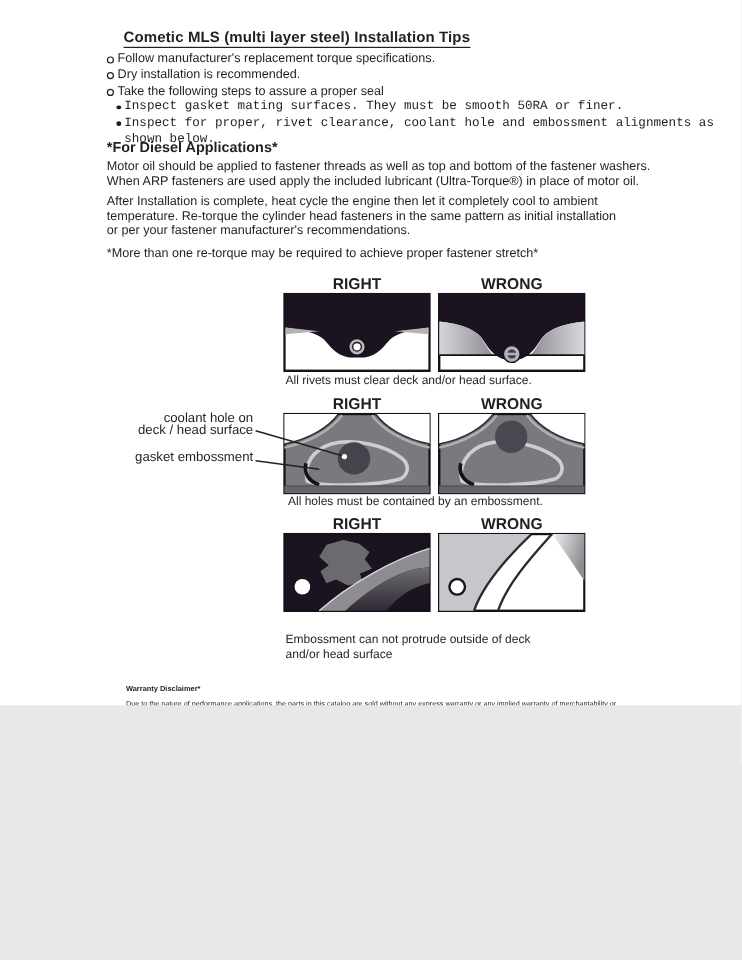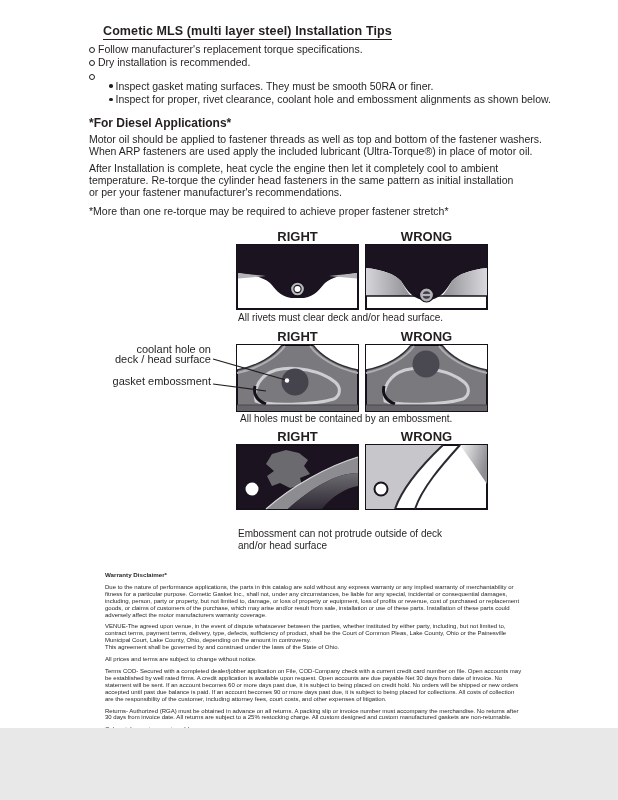--- a/index.html
+++ b/index.html
@@ -1,18 +1,18 @@
 <!DOCTYPE html>
 <html><head>
 <meta charset="utf-8">
 <style>
   html,body{margin:0;padding:0;background:#e8e8e8;}
   #page{
     position:relative;
-    width:618px;height:728px;
+    width:618px;height:588px;
     background:#ffffff;
     margin:0 auto;
     font-family:"Liberation Sans","DejaVu Sans",sans-serif;
     color:#231f20;
     overflow:hidden;
   }
   .abs{position:absolute;}
   .preline{white-space:pre-line;}
 
   .title{
@@ -22,21 +22,21 @@
     border-bottom:1.6px solid #231f20;
     padding-bottom:1px;
     display:inline-block;
   }
   .bullets{left:89px;top:43px;font-size:10.5px;line-height:13.4px;}
   .brow{display:flex;align-items:flex-start;}
   .bmark{
     width:4px;height:4px;border:1px solid #231f20;border-radius:50%;
     margin:4px 3px 0 0;flex:0 0 auto;
   }
-  .sub{margin-left:20px;}
+  .sub{margin-left:8px;font-family:Liberation Mono, monospace;}
   .smark{
     width:3.5px;height:3.5px;background:#231f20;border-radius:50%;
     margin:4.6px 3px 0 0;flex:0 0 auto;
   }
   .h2{left:89px;top:116px;font-size:12px;font-weight:bold;}
   .body-par{left:89px;font-size:10.5px;line-height:11.8px;width:460px;}
 
   .rw-label{font-size:13px;font-weight:bold;text-align:center;width:123px;}
   .dbox{width:123px;height:66px;}
   .dbox svg{display:block;}
@@ -61,20 +61,21 @@
     <div class="brow">
       <span class="bmark"></span>
       <span>Follow manufacturer's replacement torque specifications.</span>
     </div>
     <div class="brow">
       <span class="bmark"></span>
       <span>Dry installation is recommended.</span>
     </div>
     <div class="brow">
       <span class="bmark"></span>
+      <span>Take the following steps to assure a proper seal</span>
     </div>
     <div class="brow sub">
       <span class="smark"></span>
       <span>Inspect gasket mating surfaces.  They must be smooth 50RA or finer.</span>
     </div>
     <div class="brow sub">
       <span class="smark"></span>
       <span>Inspect for proper, rivet clearance, coolant hole and embossment alignments as shown below.</span>
     </div>
   </div>

